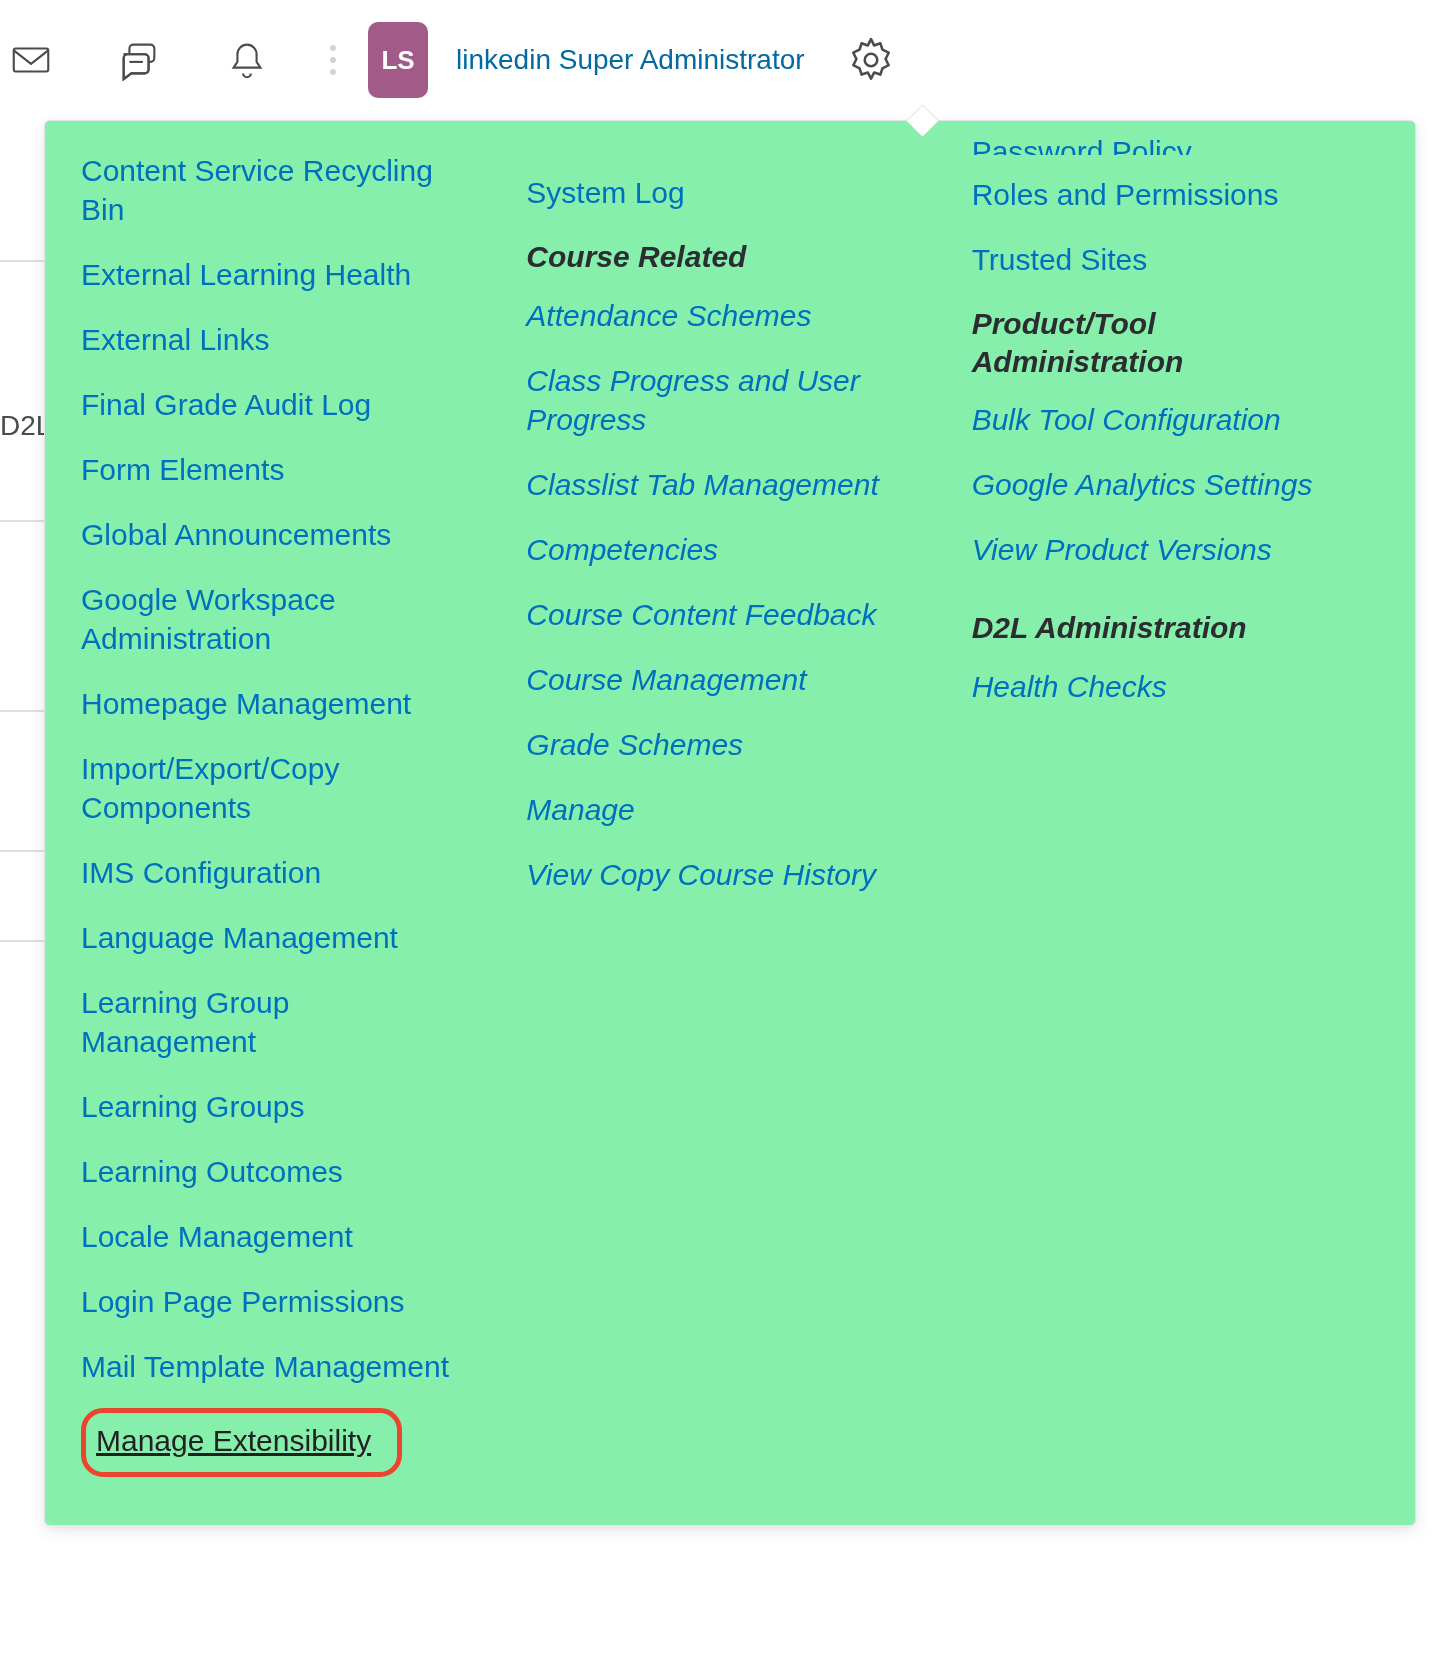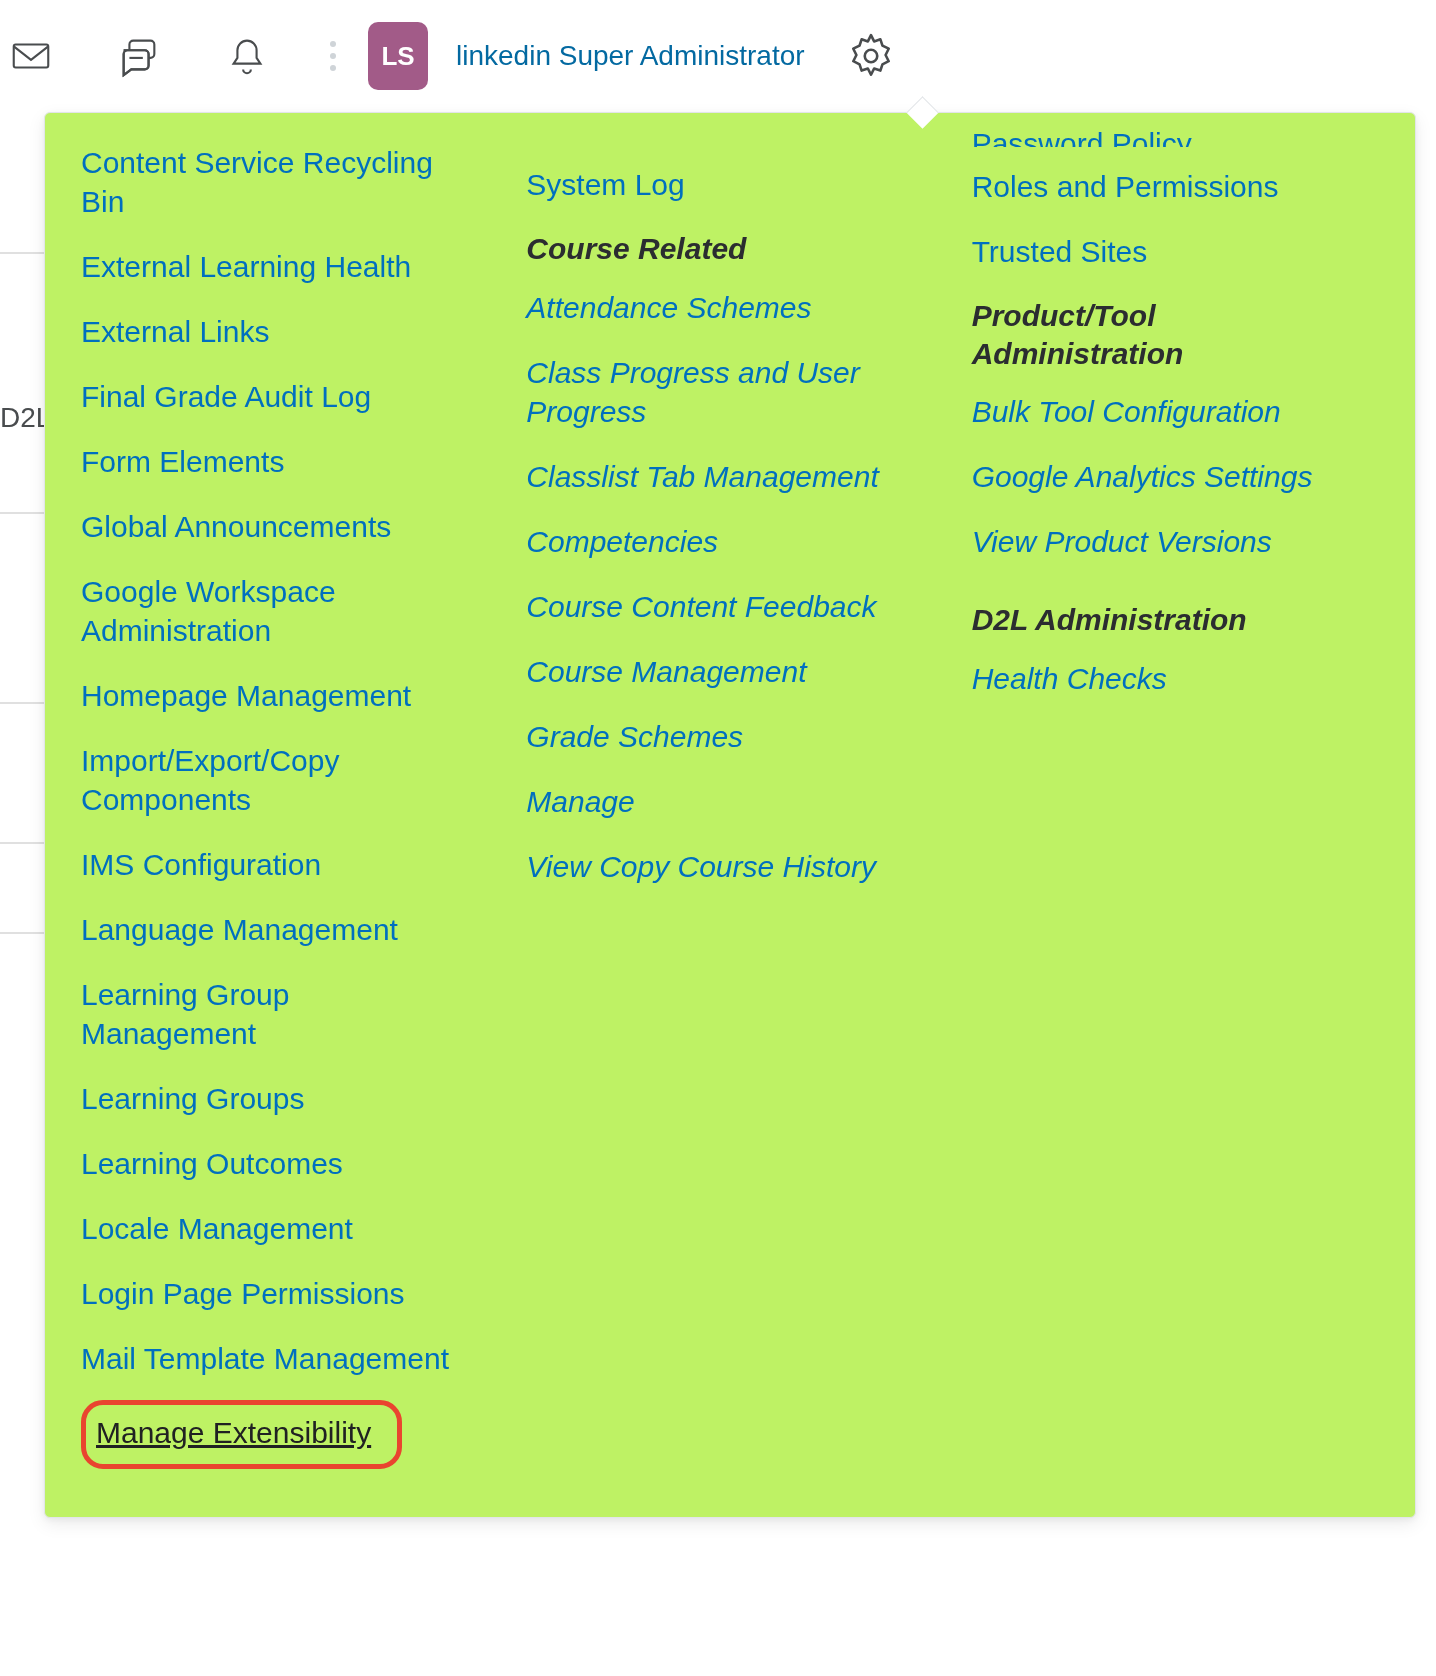--- a/index.html
+++ b/index.html
@@ -47,21 +47,21 @@
     margin: 0 26px 0 0;
   }
   .divider-dots span {
     width: 6px;
     height: 6px;
     background: #cfd4d8;
     border-radius: 50%;
   }
   .avatar {
     width: 60px;
-    height: 68px;
+    height: 76px;
     border-radius: 10px;
     background: #a25b88;
     color: #fff;
     font-size: 26px;
     font-weight: 600;
     display: flex;
     align-items: center;
     justify-content: center;
     margin-right: 28px;
   }
@@ -93,21 +93,21 @@
     position: relative;
     padding: 0 0 40px 0;
   }
   .panel {
     position: relative;
     margin-left: 44px;
     margin-right: 20px;
     border: 1px solid #e2e5e8;
     border-radius: 6px;
     box-shadow: 0 6px 18px rgba(0,0,0,0.08), 0 2px 6px rgba(0,0,0,0.05);
-    background: #bef264;
+    background: #86efac;
     padding: 30px 54px 48px 36px;
   }
   
   .panel::before {
     content: "";
     position: absolute;
     top: -12px;
     left: 866px; 
     width: 22px;
     height: 22px;

